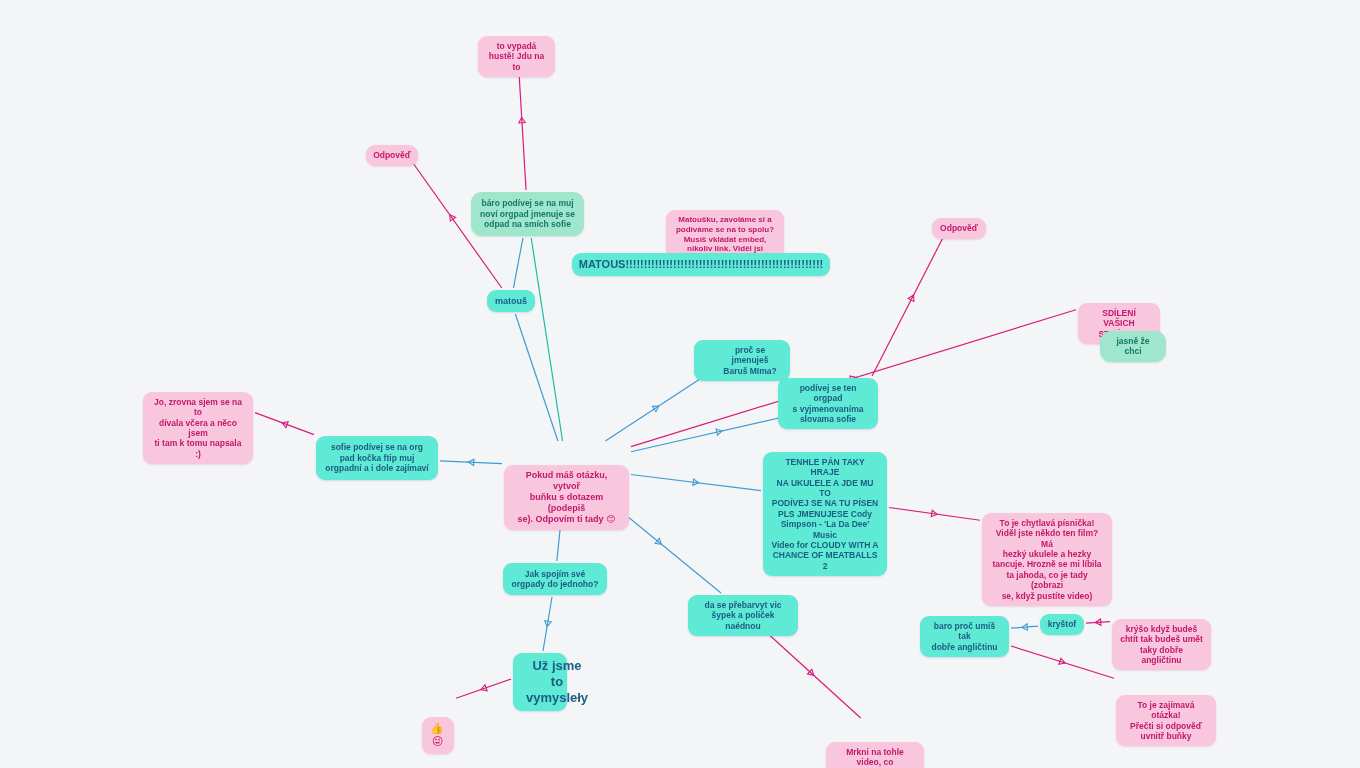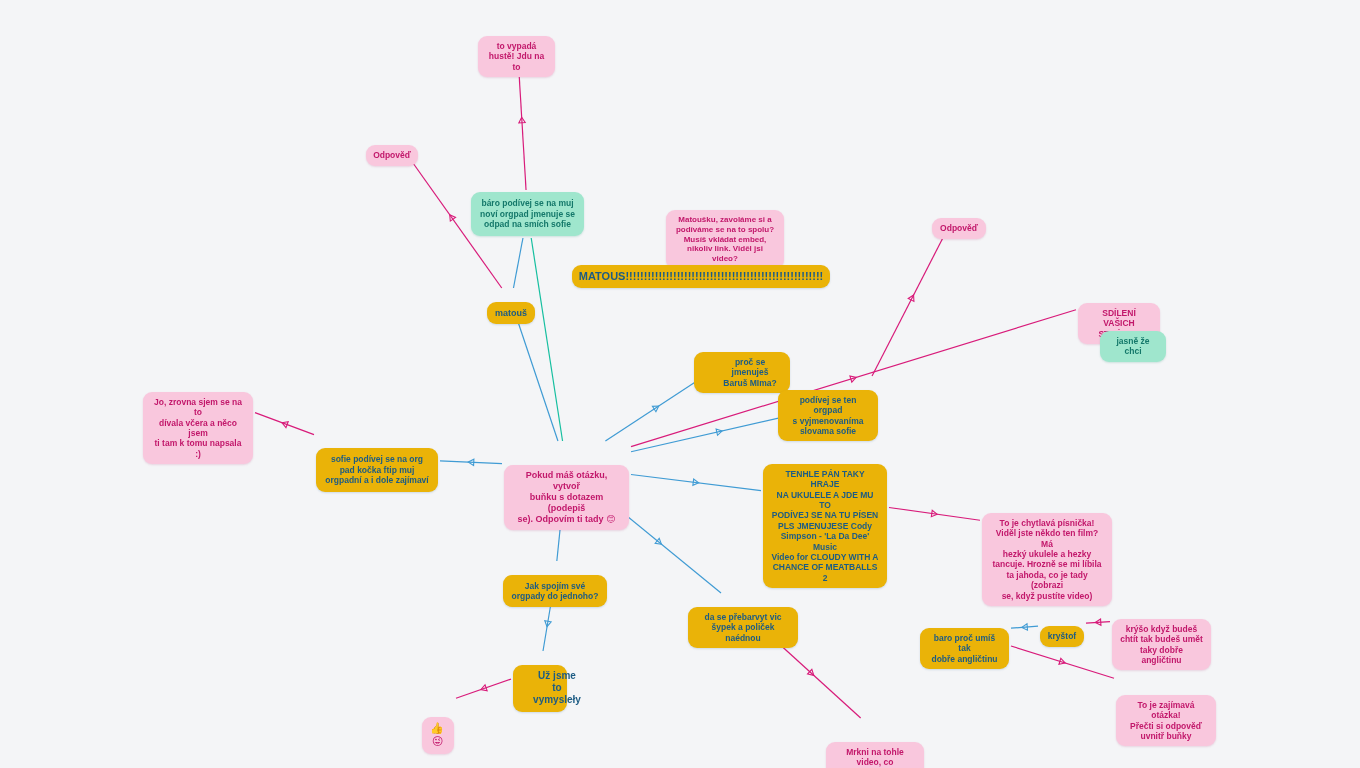--- a/index.html
+++ b/index.html
@@ -25,29 +25,29 @@
     align-items:center;
     justify-content:center;
   }
   .pink{
     background:#f9c7dd;
     color:#c2186b;
     box-shadow:0 1px 2px rgba(180,60,120,.18);
     margin-top:22px;
   }
   .blue{
-    background:#eab308;
+    background:#5eead4;
     color:#1d5c84;
     box-shadow:0 1px 2px rgba(40,100,150,.18);
-    margin-top:12px;
   }
   .green{
     background:#9fe6cd;
     color:#14786a;
     box-shadow:0 1px 2px rgba(30,140,110,.18);
+    border-radius:11px;
   }
   .emoji{
     font-family:"DejaVu Sans",sans-serif;
     letter-spacing:1px;
   }
 </style>
 </head>
 <body>
 
 <div id="canvas">
@@ -136,21 +136,21 @@
       <div class="node pink" style="left: 982px; top: 491px; width: 130px; min-height: 79px; font-size: 8.5px;">To je chytlavá písnička!
 Viděl jste někdo ten film? Má
 hezký ukulele a hezky
 tancuje. Hrozně se mi líbila
 ta jahoda, co je tady (zobrazi
 se, když pustíte video)</div>
       <div class="node blue" style="left: 503px; top: 563px; width: 104px; min-height: 32px; font-size: 8.5px;">Jak spojím své
 orgpady do jednoho?</div>
       <div class="node blue" style="left: 688px; top: 595px; width: 110px; min-height: 32px; font-size: 8.5px;">da se přebarvyt vic
 šypek a poliček naédnou</div>
-      <div class="node blue" style="left: 513px; top: 653px; width: 54px; min-height: 32px; font-size: 10px; padding-left: 42px;">Už jsme to
+      <div class="node blue" style="left: 513px; top: 653px; width: 54px; min-height: 32px; font-size: 13px; padding-left: 42px;">Už jsme to
 vymysleły</div>
       <div class="node pink emoji" style="left: 422px; top: 695px; width: 32px; min-height: 19px; font-size: 11px;">👍😜</div>
       <div class="node pink" style="left: 826px; top: 720px; width: 98px; min-height: 33px; font-size: 8.5px;">Mrkni na tohle video, co
 jsem vám vytvořila 😊</div>
       <div class="node blue" style="left: 920px; top: 616px; width: 89px; min-height: 31px; font-size: 8.5px;">baro proč umíš tak
 dobře angličtinu</div>
       <div class="node blue" style="left: 1040px; top: 614px; width: 44px; min-height: 21px; font-size: 8.5px;">kryštof</div>
       <div class="node pink" style="left: 1112px; top: 597px; width: 99px; min-height: 43px; font-size: 8.5px;">krýšo když budeš
 chtít tak budeš umět
 taky dobře angličtinu</div>

